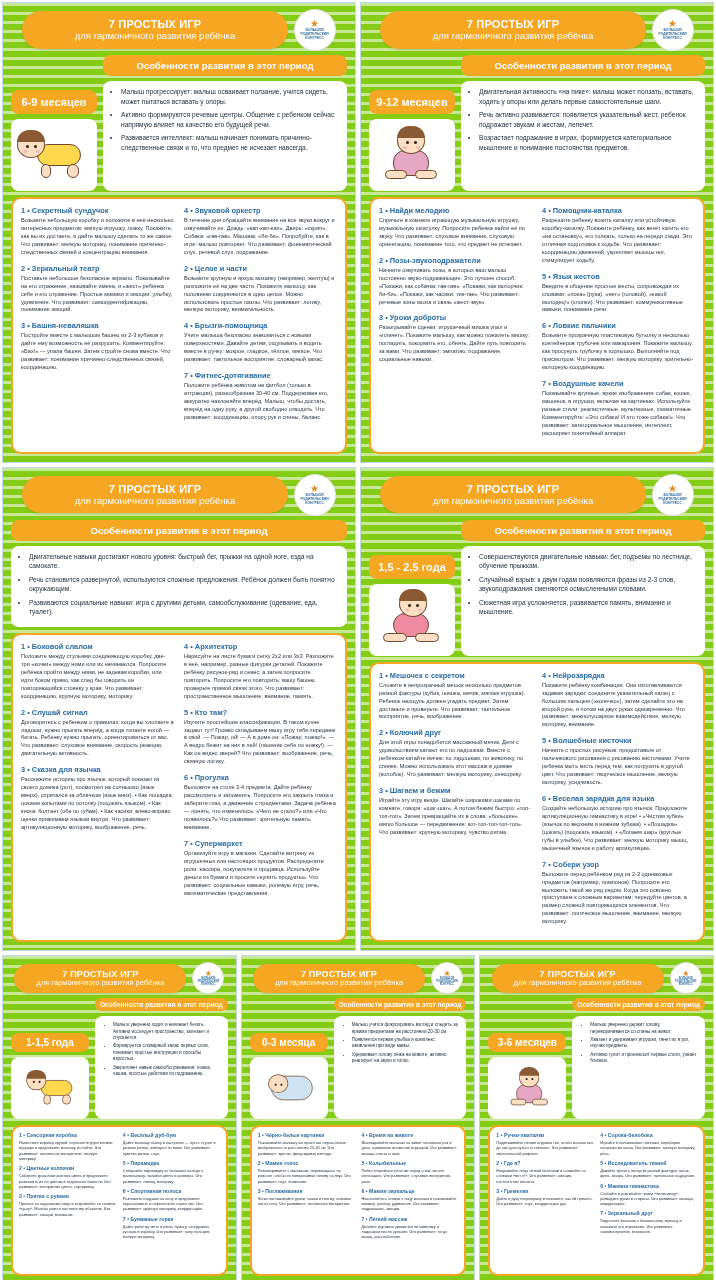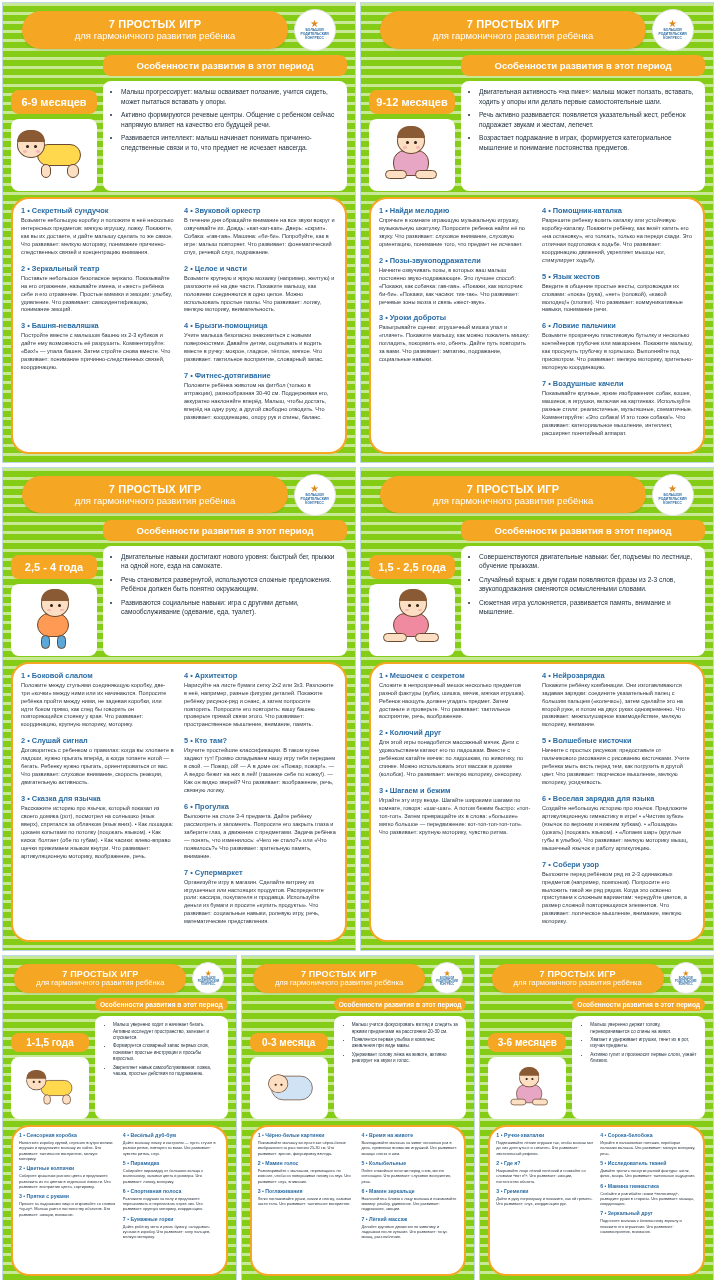--- a/index.html
+++ b/index.html
@@ -118,21 +118,21 @@
     padding: 6px 8px 6px 6px;
     flex: 1 1 auto;
   }
   .feat-body ul { margin: 0; padding-left: 12px; }
   .feat-body li { font-size: 6.6px; line-height: 1.45; color: #22313f; margin-bottom: 4px; }
 
   
   .games {
     background: #ffffff;
     border: 2px solid #f5a623;
-    border-radius: 18px;
+    border-radius: 10px;
     margin: 0 8px 8px 8px;
     padding: 7px 8px;
     display: flex;
     gap: 10px;
     position: relative; z-index: 2;
     flex: 1 1 auto;
     justify-content: center;
   }
   .gcol { flex: 1 1 0; }
   .game { margin-bottom: 7px; }
@@ -400,37 +400,20 @@
           <div class="hdr-sub">для гармоничного развития ребёнка</div>
         </div>
         <div class="logo">
           <div class="lg-em">★</div>
           <div class="lg-t">БОЛЬШОЙ</div>
           <div class="lg-t">РОДИТЕЛЬСКИЙ КОНГРЕСС</div>
         </div>
       </div>
 
       <div class="top">
-        <div class="age-col">
-          <div class="age-pill">2,5 - 4 года</div>
-          <div class="illus">
-            <div class="kid boy-stand">
-              <div class="body"></div>
-              <div class="head">
-                <div class="eye" style="left:8px;top:12px;"></div>
-                <div class="eye" style="left:16px;top:12px;"></div>
-                <div class="cheek" style="left:5px;top:17px;"></div>
-                <div class="cheek" style="left:18px;top:17px;"></div>
-              </div>
-              <div class="hair"></div>
-              <div class="limb l1"></div>
-              <div class="limb l2"></div>
-            </div>
-          </div>
-        </div>
         <div class="feat-col">
           <div class="feat-head">Особенности развития в этот период</div>
           <div class="feat-body">
             <ul>
               <li>Двигательные навыки достигают нового уровня: быстрый бег, прыжки на одной ноге, езда на самокате.</li>
               <li>Речь становится развернутой, используются сложные предложения. Ребёнок должен быть понятно окружающим.</li>
               <li>Развиваются социальные навыки: игра с другими детьми, самообслуживание (одевание, еда, туалет).</li>
             </ul>
           </div>
         </div>

